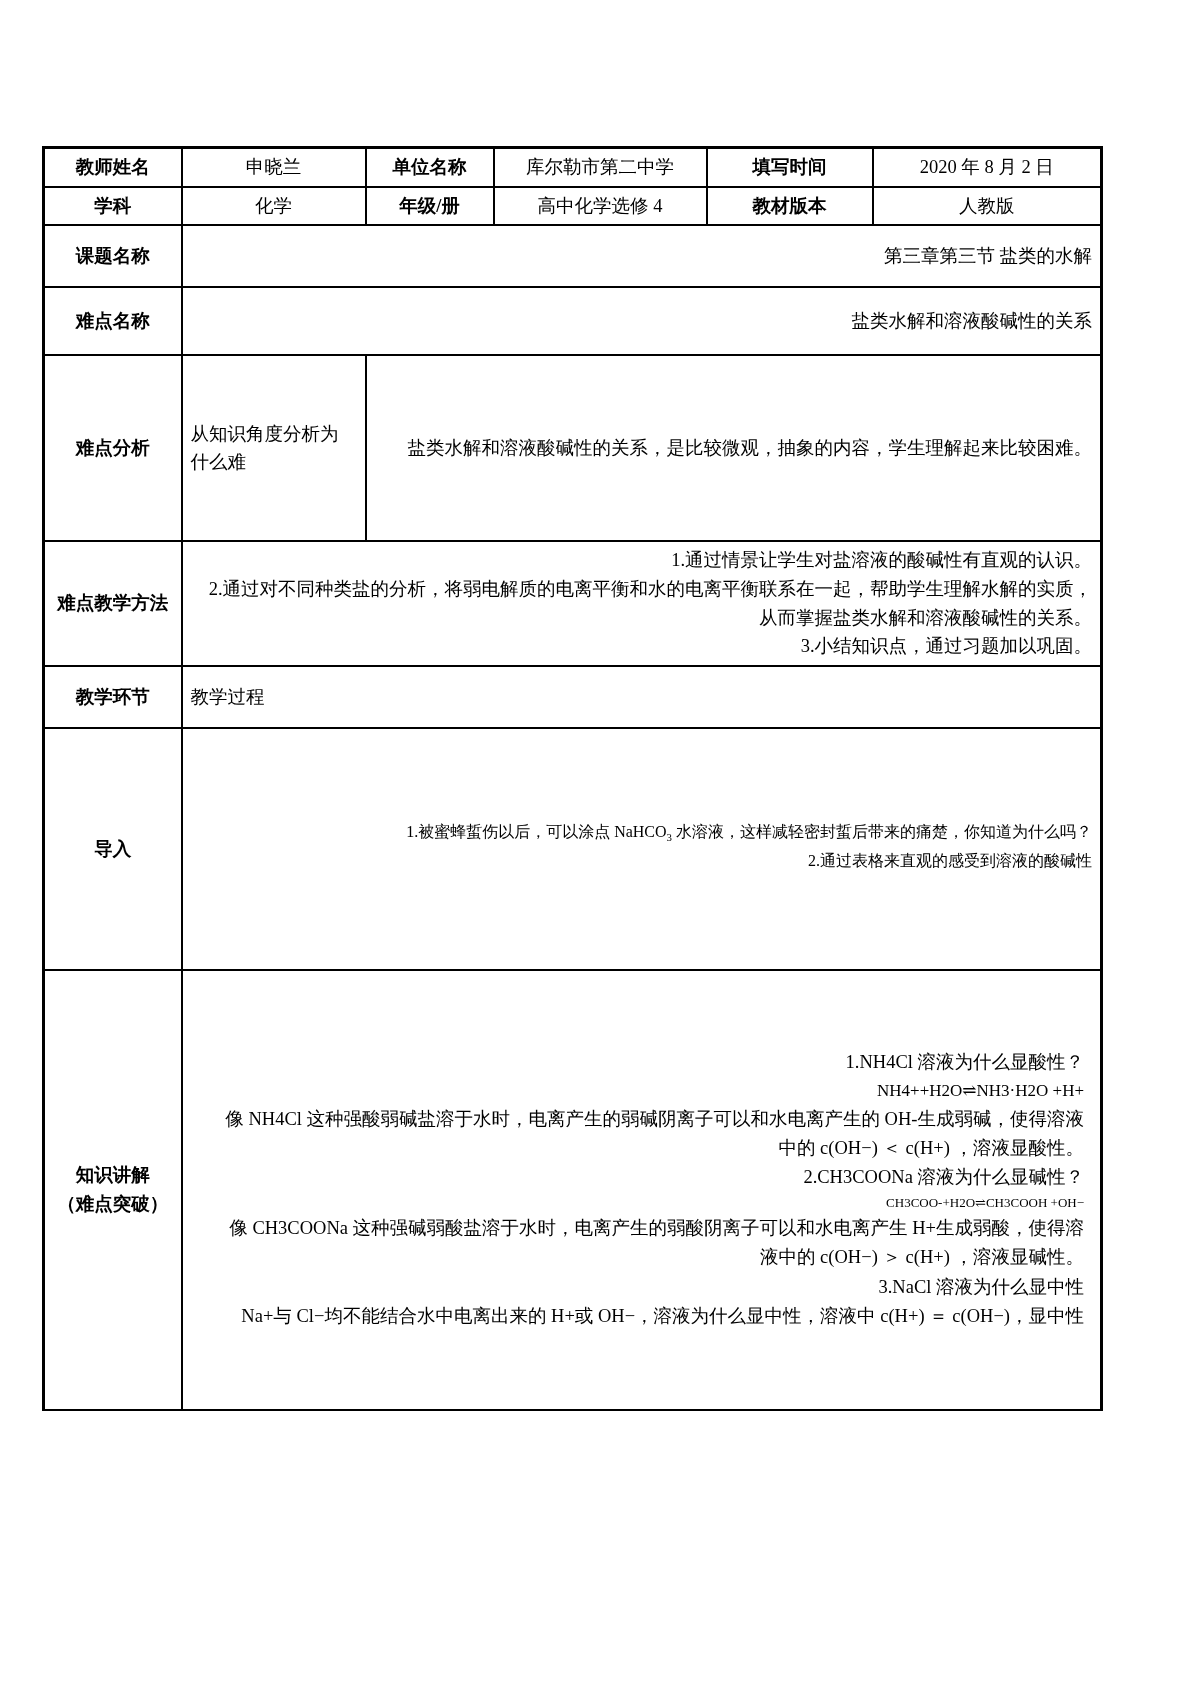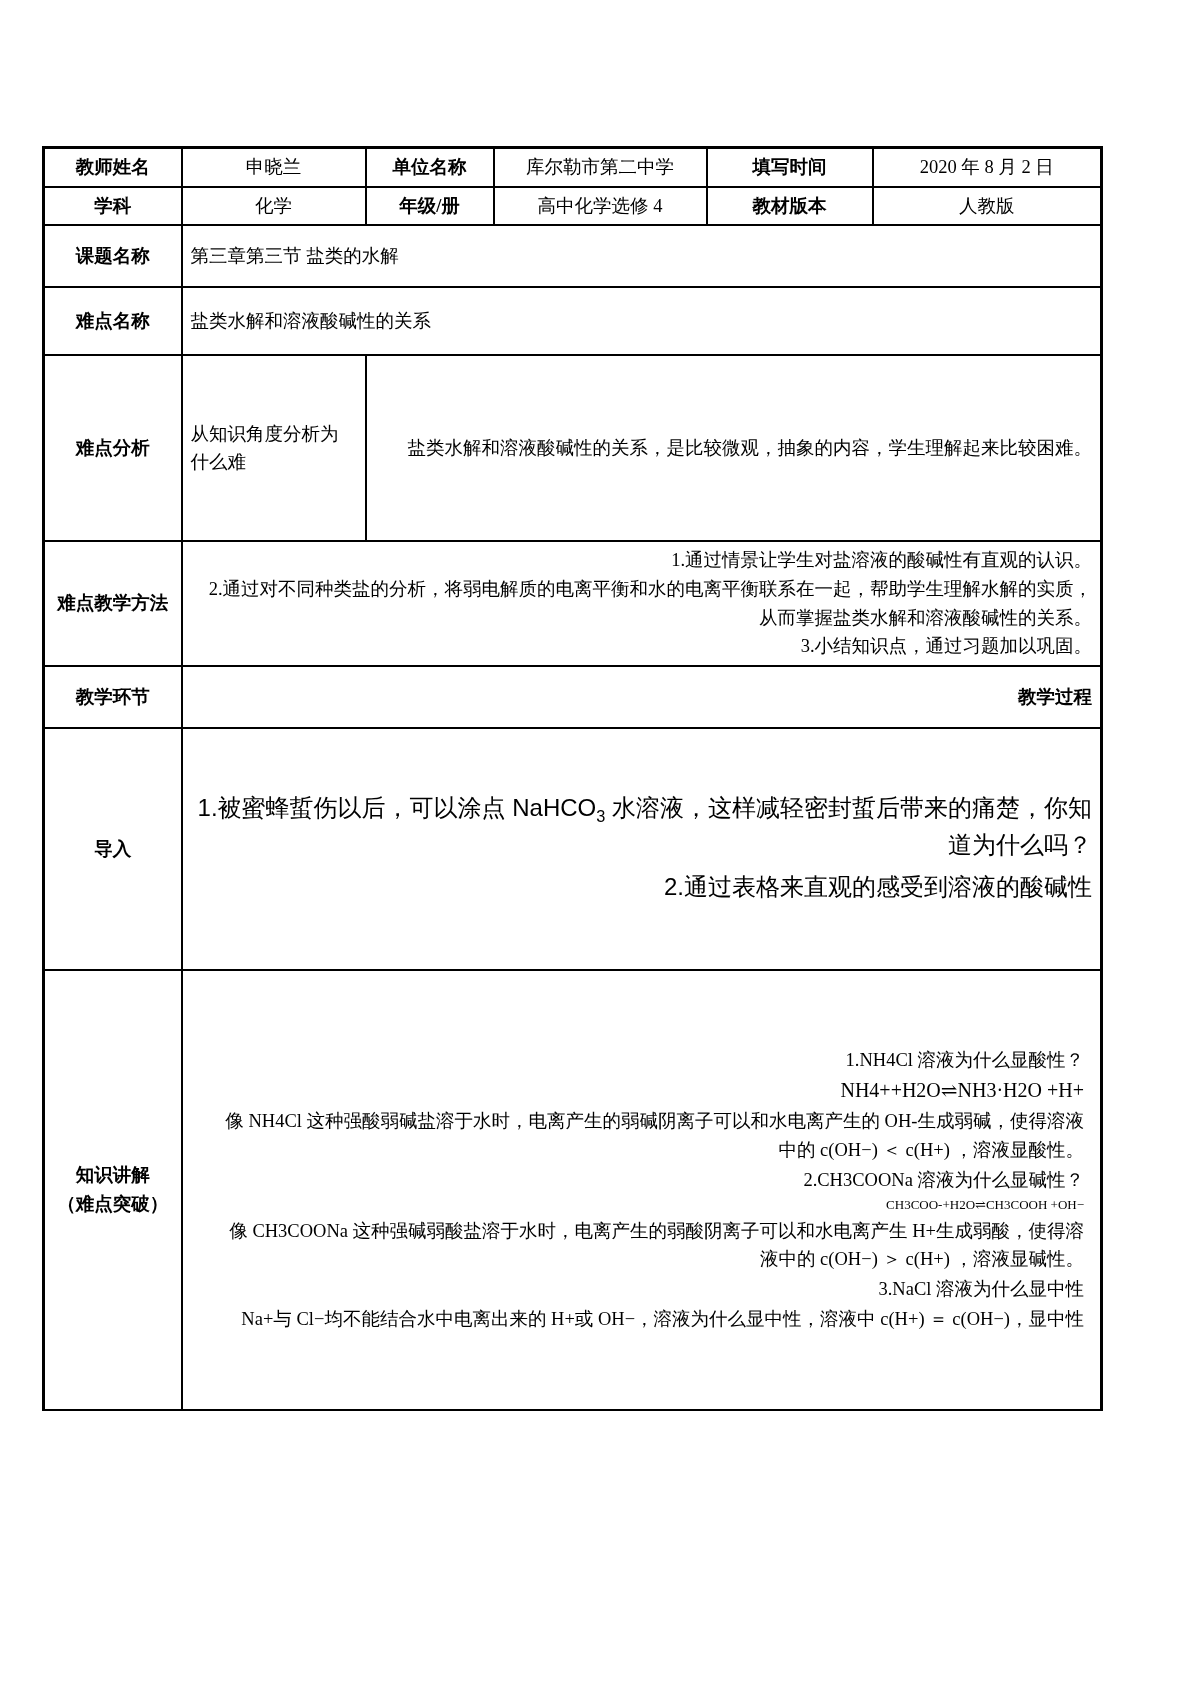--- a/index.html
+++ b/index.html
@@ -40,21 +40,21 @@
     font-weight: bold;
     text-align: center;
     font-size: 20px;
     white-space: nowrap;
   }
   .val {
     text-align: center;
     font-weight: normal;
   }
   .ctr {
-    text-align: left;
+    text-align: right;
   }
   .topbar {
     border-top-width: 3px !important;
   }
   .leftbar {
     border-left-width: 3px !important;
   }
   .rightbar {
     border-right-width: 3px !important;
   }
@@ -76,49 +76,49 @@
     line-height: 1.5;
   }
   .sub-q {
     text-align: left;
     vertical-align: middle;
     font-size: 19px;
     line-height: 1.5;
     padding: 6px 12px;
   }
   .proc-head {
-    font-weight: bold;
-    text-align: right;
+    font-weight: normal;
+    text-align: left;
     font-size: 20px;
   }
   .intro-list {
     margin: 0;
     padding: 0;
     list-style: none;
   }
   .intro-list li {
     padding-left: 34px;
     text-indent: -34px;
     margin: 0 0 4px 0;
-    font-size: 24px;
-    font-family: Liberation Sans, sans-serif;
+    font-size: 16px;
+    font-family: Liberation Serif, serif;
   }
   .intro-list li .num {
     display: inline-block;
     width: 26px;
     text-indent: 0;
   }
   .know p {
     margin: 0 8px 1px 0;
   }
   .indent1 {
     text-indent: 1.1em;
   }
   .eqn {
-    font-size: 20px;
+    font-size: 17px;
     margin-left: -10px;
   }
   .eqn2 {
     font-size: 13px;
   }
   sub, sup {
     font-size: 0.68em;
     line-height: 0;
   }
   .intro-cell {

